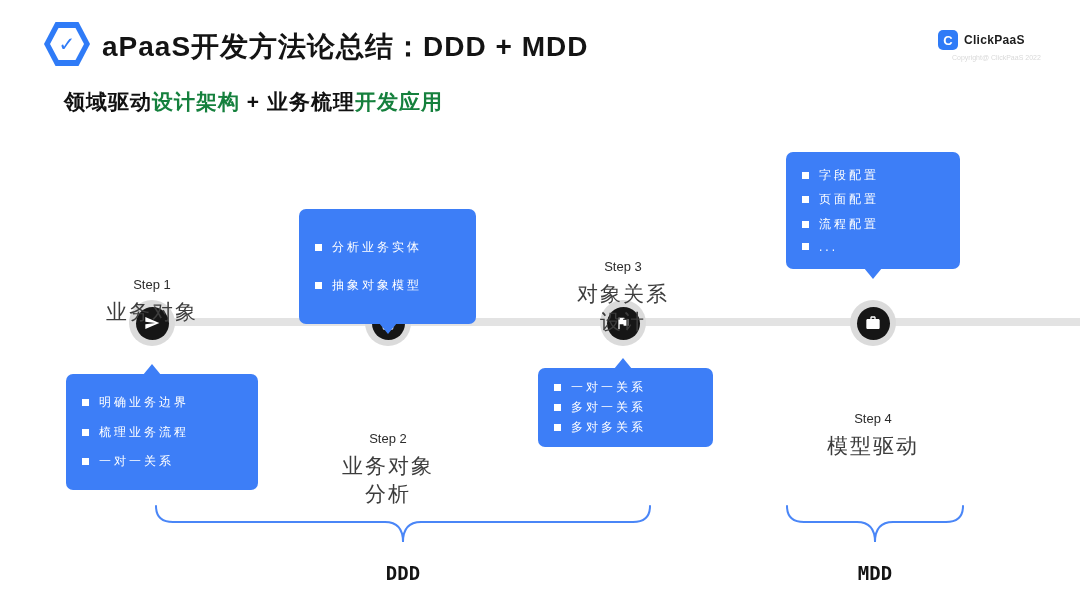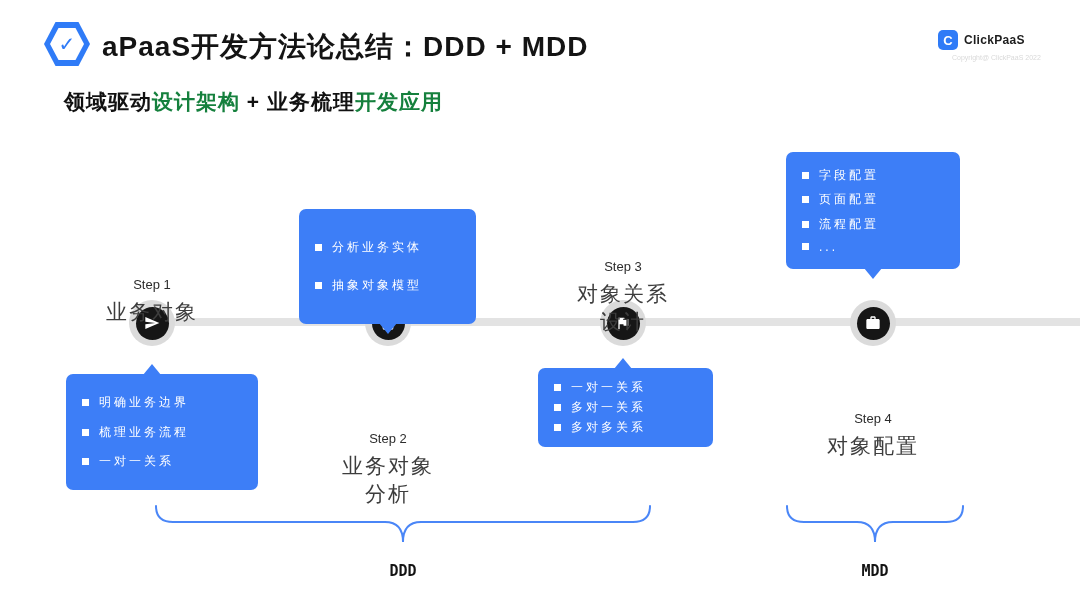--- a/index.html
+++ b/index.html
@@ -65,21 +65,21 @@
   .callout .sq{width:7px;height:7px;background:#fff;flex:0 0 auto;}
   .callout .txt{color:#fff;font-size:12px;letter-spacing:3px;white-space:nowrap;}
   .ptr{position:absolute;width:0;height:0;border-left:9px solid transparent;border-right:9px solid transparent;}
   .ptr.up{top:-10px;border-bottom:11px solid #3d7ef7;}
   .ptr.down{bottom:-10px;border-top:11px solid #3d7ef7;}
   
   .brace{position:absolute;}
   .brace path{stroke:#4a86f7;stroke-width:2;fill:none;stroke-linecap:round;}
   .group-label{
     position:absolute;width:60px;text-align:center;font-family:"DejaVu Sans Mono",monospace;
-    font-size:15px;font-weight:700;color:#141414;
+    font-size:19px;font-weight:700;color:#141414;
   }
 </style>
 </head>
 <body>
 
 <div id="slide">
 
   <div class="hex">
     <div class="hex-inner">✓</div>
   </div>
@@ -135,21 +135,21 @@
     <div class="steptitle">业务对象
 分析</div>
   </div>
   <div class="steptext" style="left:538px;top:216px;">
     <div class="steplabel">Step 3</div>
     <div class="steptitle">对象关系
 设计</div>
   </div>
   <div class="steptext" style="left:788px;top:368px;">
     <div class="steplabel">Step 4</div>
-    <div class="steptitle">对象配置</div>
+    <div class="steptitle">模型驱动</div>
   </div>
 
   <div class="callout" style="left:66px;top:374px;width:192px;height:116px;">
     <div class="ptr up" style="left:77px;"></div>
     <div class="row">
       <span class="sq"></span>
       <span class="txt">明确业务边界</span>
     </div>
     <div class="row">
       <span class="sq"></span>

